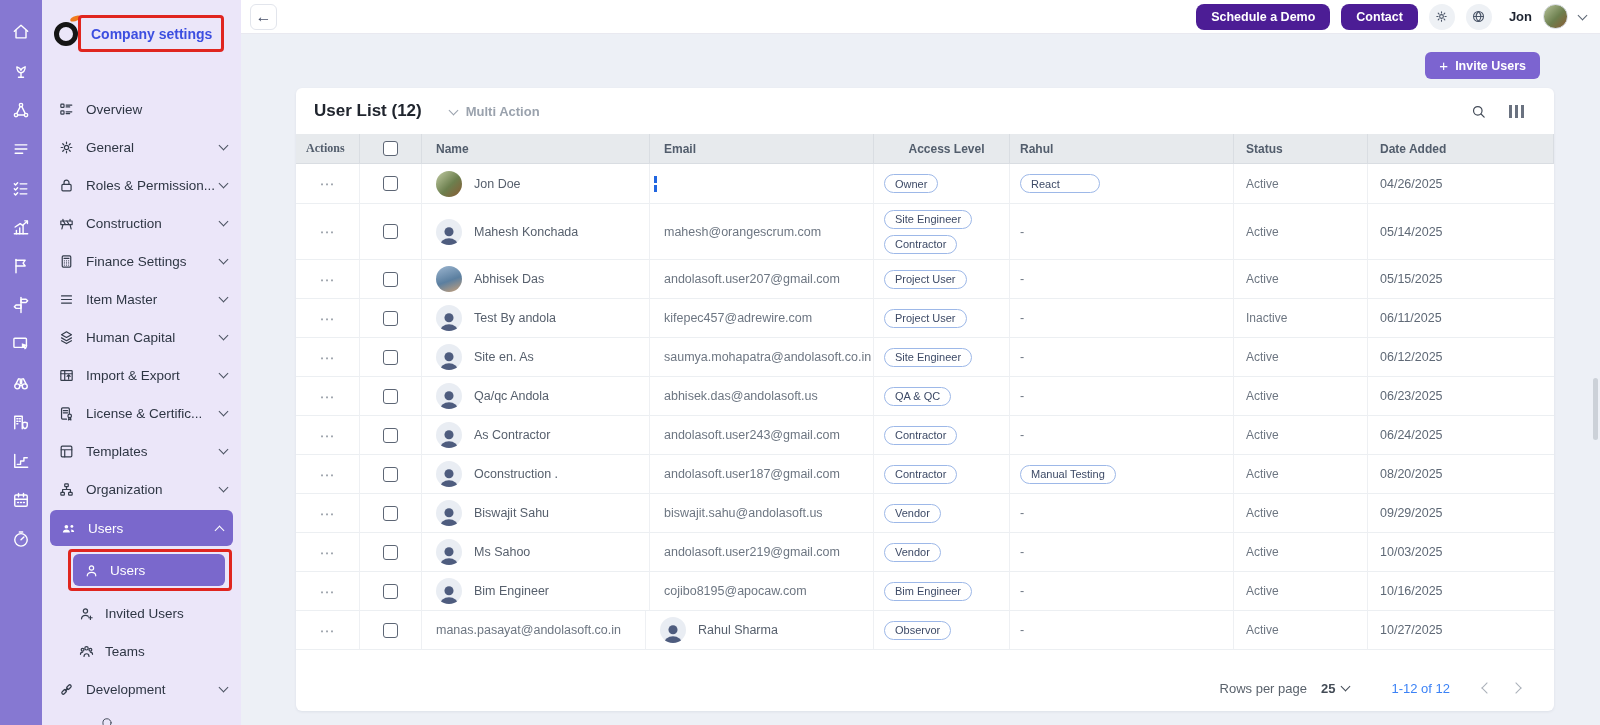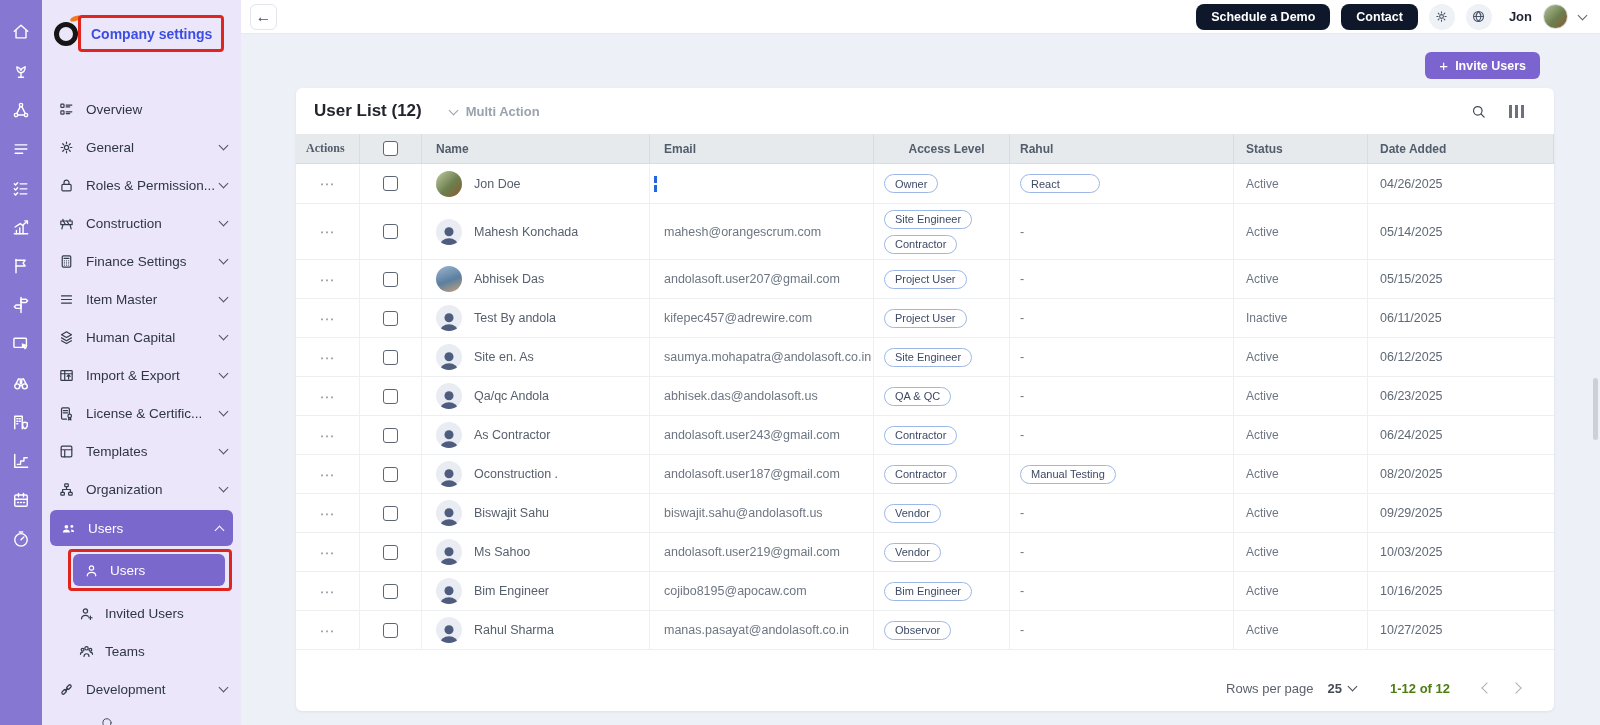--- a/index.html
+++ b/index.html
@@ -38,21 +38,21 @@
   .subitem.active{background:#7a68cc;border-radius:6px;width:152px;height:32px;color:#fff;margin-left:2px;}
   .subitem.active .micon{color:#fff;}
   .partial-ic{position:absolute;left:58px;bottom:-6px;width:14px;height:14px;color:#353d4c;opacity:.9;}
 
   
   .tophead{position:absolute;left:241px;top:0;width:1359px;height:34px;background:#ffffff;
     border-bottom:1px solid #e9e9f0;display:flex;align-items:center;}
   .backbtn{width:27px;height:26px;margin-left:9px;border:1px solid #e2e5ec;border-radius:6px;
     display:flex;align-items:center;justify-content:center;color:#475069;font-size:16px;font-weight:700;cursor:pointer;background:#fff;}
   .hd-right{margin-left:auto;display:flex;align-items:center;gap:11px;padding-right:14px;}
-  .pbtn{background:#0f172a;color:#fff;border:none;border-radius:8px;height:26px;padding:0 15px;
+  .pbtn{background:#4c1d95;color:#fff;border:none;border-radius:8px;height:26px;padding:0 15px;
     font-size:12.5px;font-weight:700;font-family:inherit;cursor:pointer;}
   .circ{width:26px;height:26px;border-radius:50%;background:#eef1f5;display:flex;align-items:center;justify-content:center;color:#4a5568;cursor:pointer;}
   .uname{font-size:13px;font-weight:700;color:#1d2330;margin-left:6px;}
   .hava{width:25px;height:25px;border-radius:50%;background:linear-gradient(135deg,#b7c39a,#6c7f4e 55%,#8a5a33);border:1px solid #d8dce2;cursor:pointer;}
   .hd-chev{color:#5a6472;}
 
   
   .main{position:absolute;left:241px;top:34px;width:1359px;height:691px;background:#edf0f6;}
   .invite{position:absolute;right:60px;top:18px;height:27px;background:#7c64d0;color:#fff;border:none;
     border-radius:6px;font-size:12.5px;font-weight:700;font-family:inherit;padding:0 14px;display:flex;align-items:center;gap:7px;cursor:pointer;}
@@ -100,21 +100,21 @@
     font-size:11px;color:#3d4a66;background:#fff;white-space:nowrap;}
   .badge.skill{min-width:80px;}
   .c-email.has-caret{padding-left:4px;flex-direction:column;align-items:flex-start;justify-content:center;gap:2px;}
   .caret{width:3px;height:7px;background:#2166e0;display:block;}
 
   
   .cfoot{position:absolute;left:0;right:0;bottom:0;height:46px;display:flex;align-items:center;justify-content:flex-end;
     gap:10px;padding-right:26px;font-size:13px;color:#5a626c;}
   .rpp-val{display:flex;align-items:center;gap:7px;font-weight:700;color:#434b56;cursor:pointer;margin-left:4px;}
   .rpp-val .chev{color:#434b56;}
-  .range{margin-left:24px;font-weight:700;color:#4d7c0f;}
+  .range{margin-left:32px;font-weight:400;color:#3b82f6;}
   .pgbtn{width:22px;height:22px;display:flex;align-items:center;justify-content:center;cursor:pointer;}
   .pgbtn .chev{width:8px;height:8px;color:#aab0b9;}
   .chev.left{transform:rotate(135deg);margin:0 0 0 3px;}
   .chev.right{transform:rotate(-45deg);margin:0 3px 0 0;}
   .pg-left{margin-left:14px;}
 
   .vscroll{position:absolute;right:2px;top:378px;width:5px;height:62px;border-radius:3px;background:#ccd1d8;}
 </style>
 </head>
 <body>
@@ -815,32 +815,32 @@
             </div>
   </div>
 
   <div class="tr">
     <div class="td c-act">
               <span class="dots">⋯</span>
             </div>
     <div class="td c-chk">
               <span class="cb"></span>
             </div>
+    <div class="td c-email">
+              <span>manas.pasayat@andolasoft.co.in</span>
+            </div>
     <div class="td c-name">
       <span class="avatar">
                 <svg viewBox="0 0 24 24">
                   <circle cx="12" cy="9" r="4.2" fill="#4e5c7e"></circle>
                   <path d="M3.5 22a8.5 7 0 0 1 17 0z" fill="#4e5c7e"></path>
                 </svg>
               </span>
       <span class="nm">Rahul Sharma</span>
     </div>
-    <div class="td c-email">
-              <span>manas.pasayat@andolasoft.co.in</span>
-            </div>
     <div class="td c-access">
               <span class="badge">Observor</span>
             </div>
     <div class="td c-skills">-</div>
     <div class="td c-status">
               <span>Active</span>
             </div>
     <div class="td c-date">
               <span>10/27/2025</span>
             </div>

